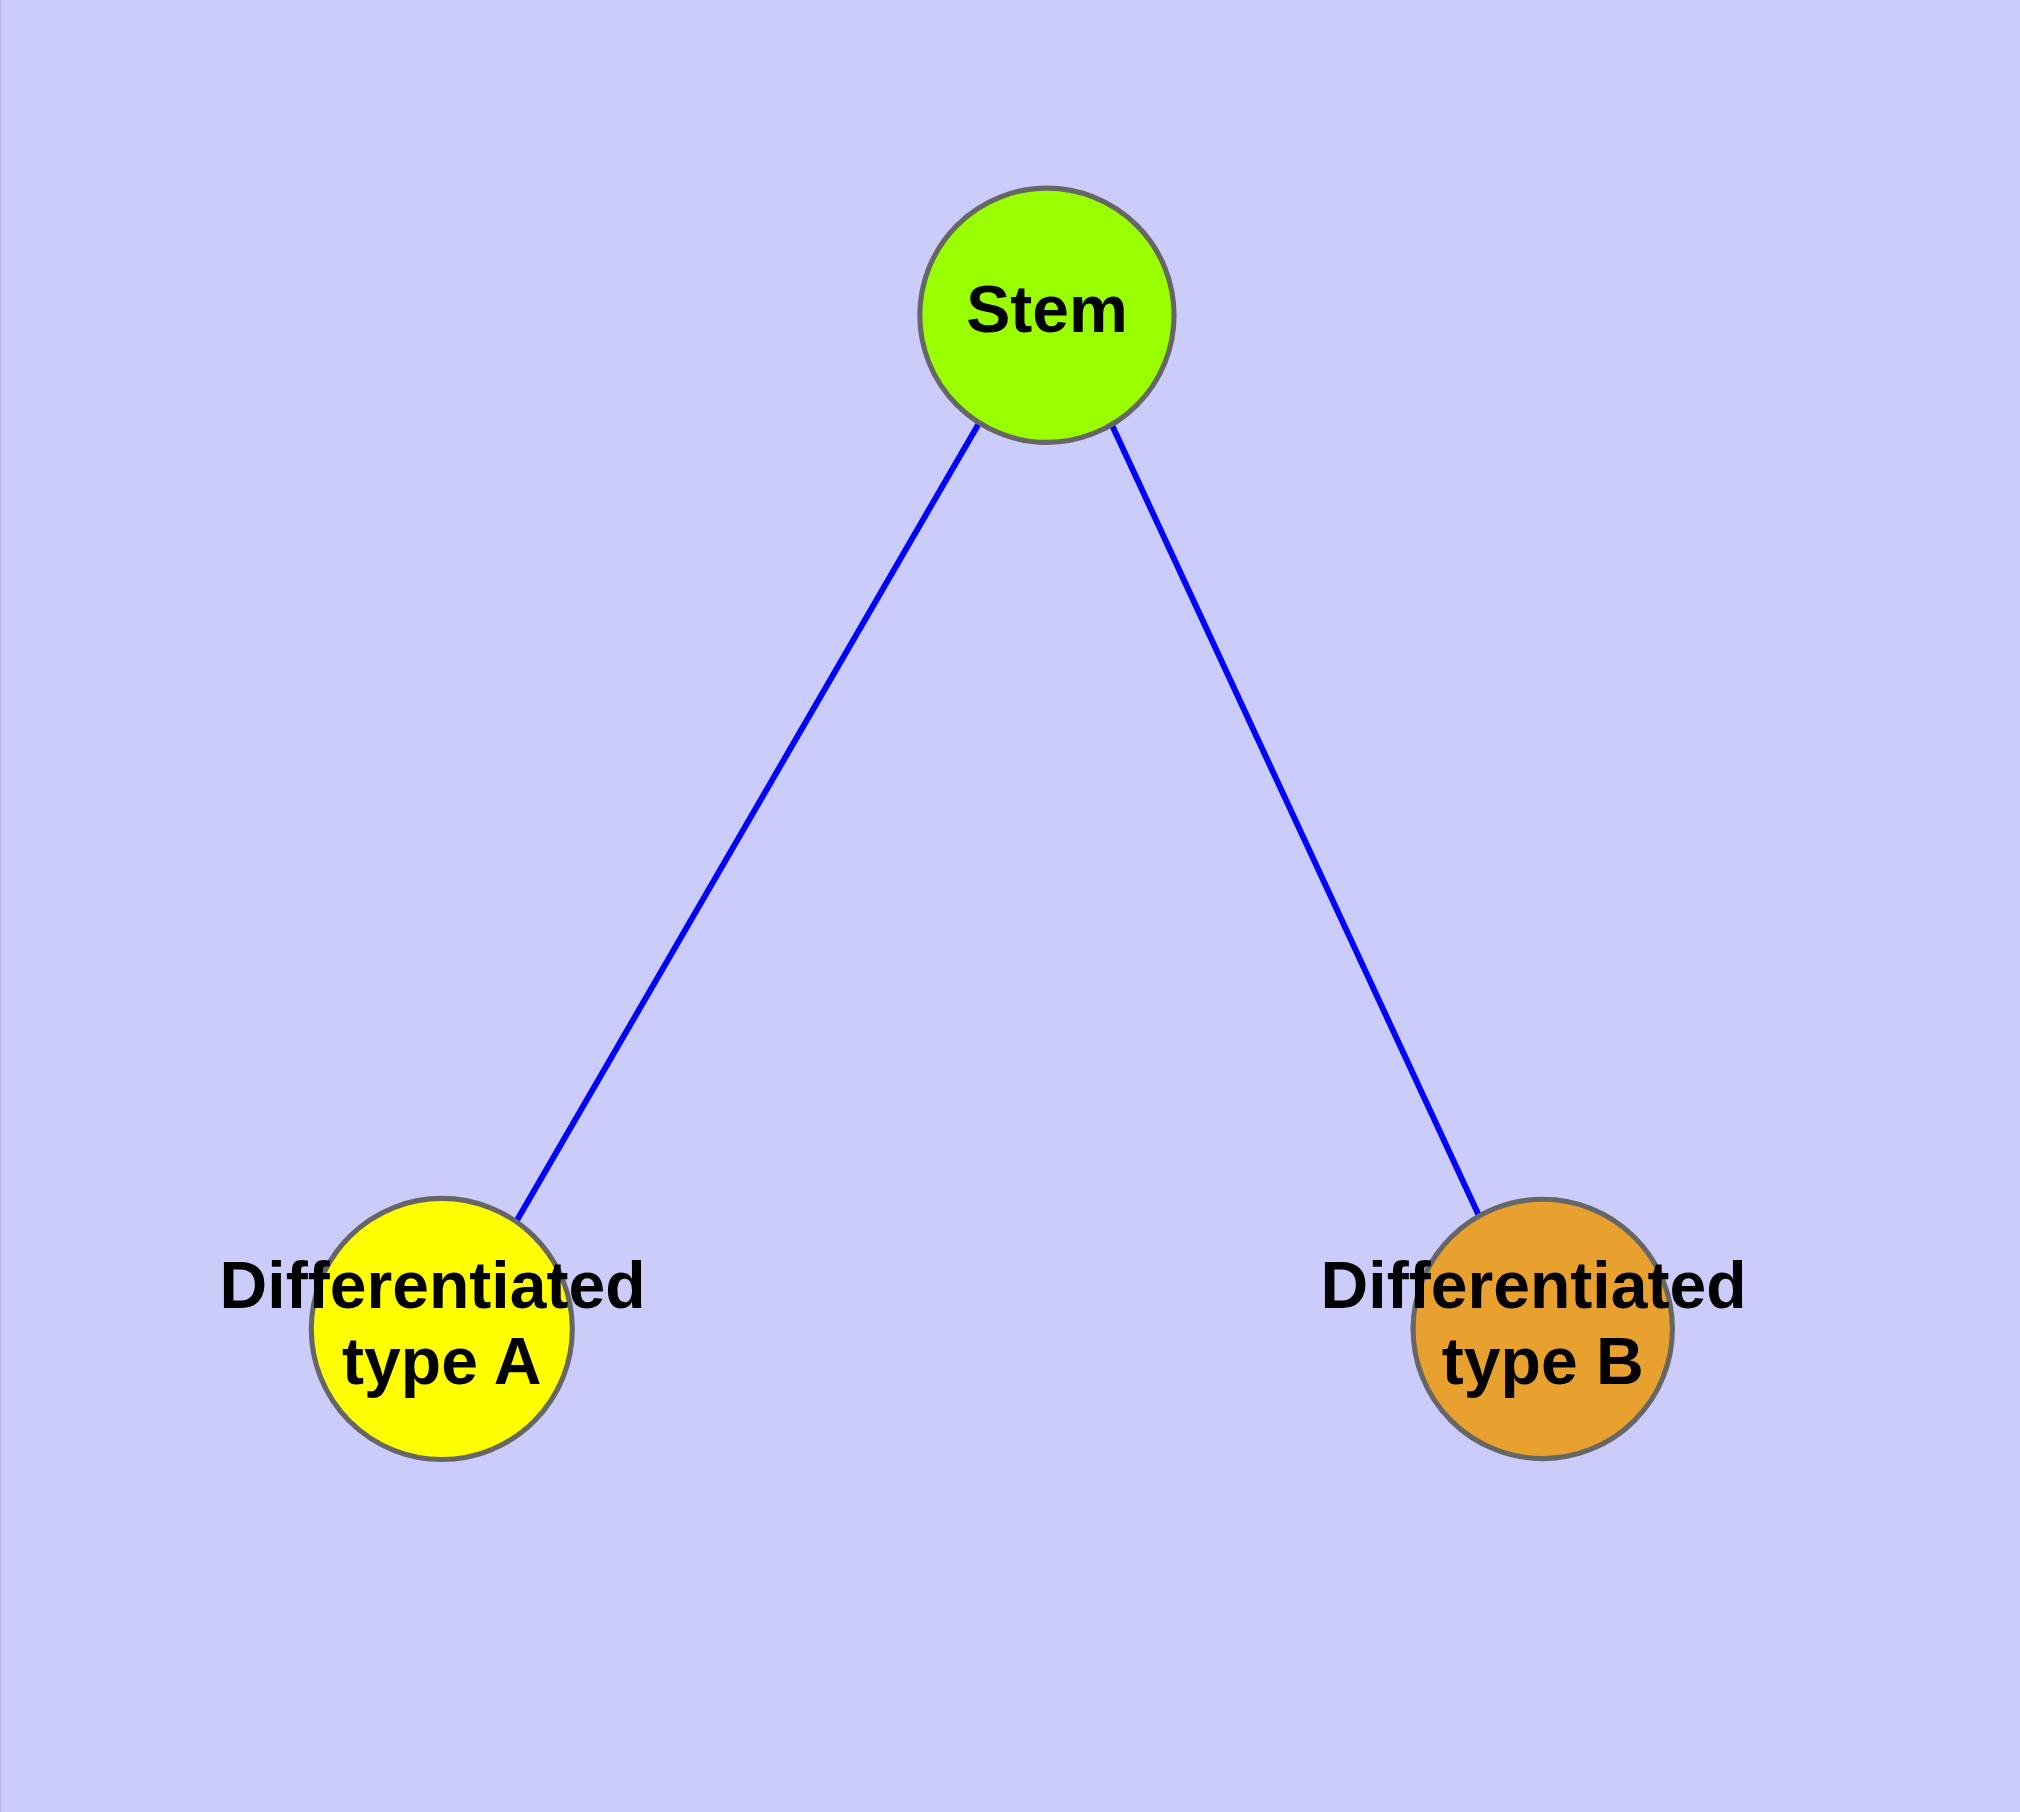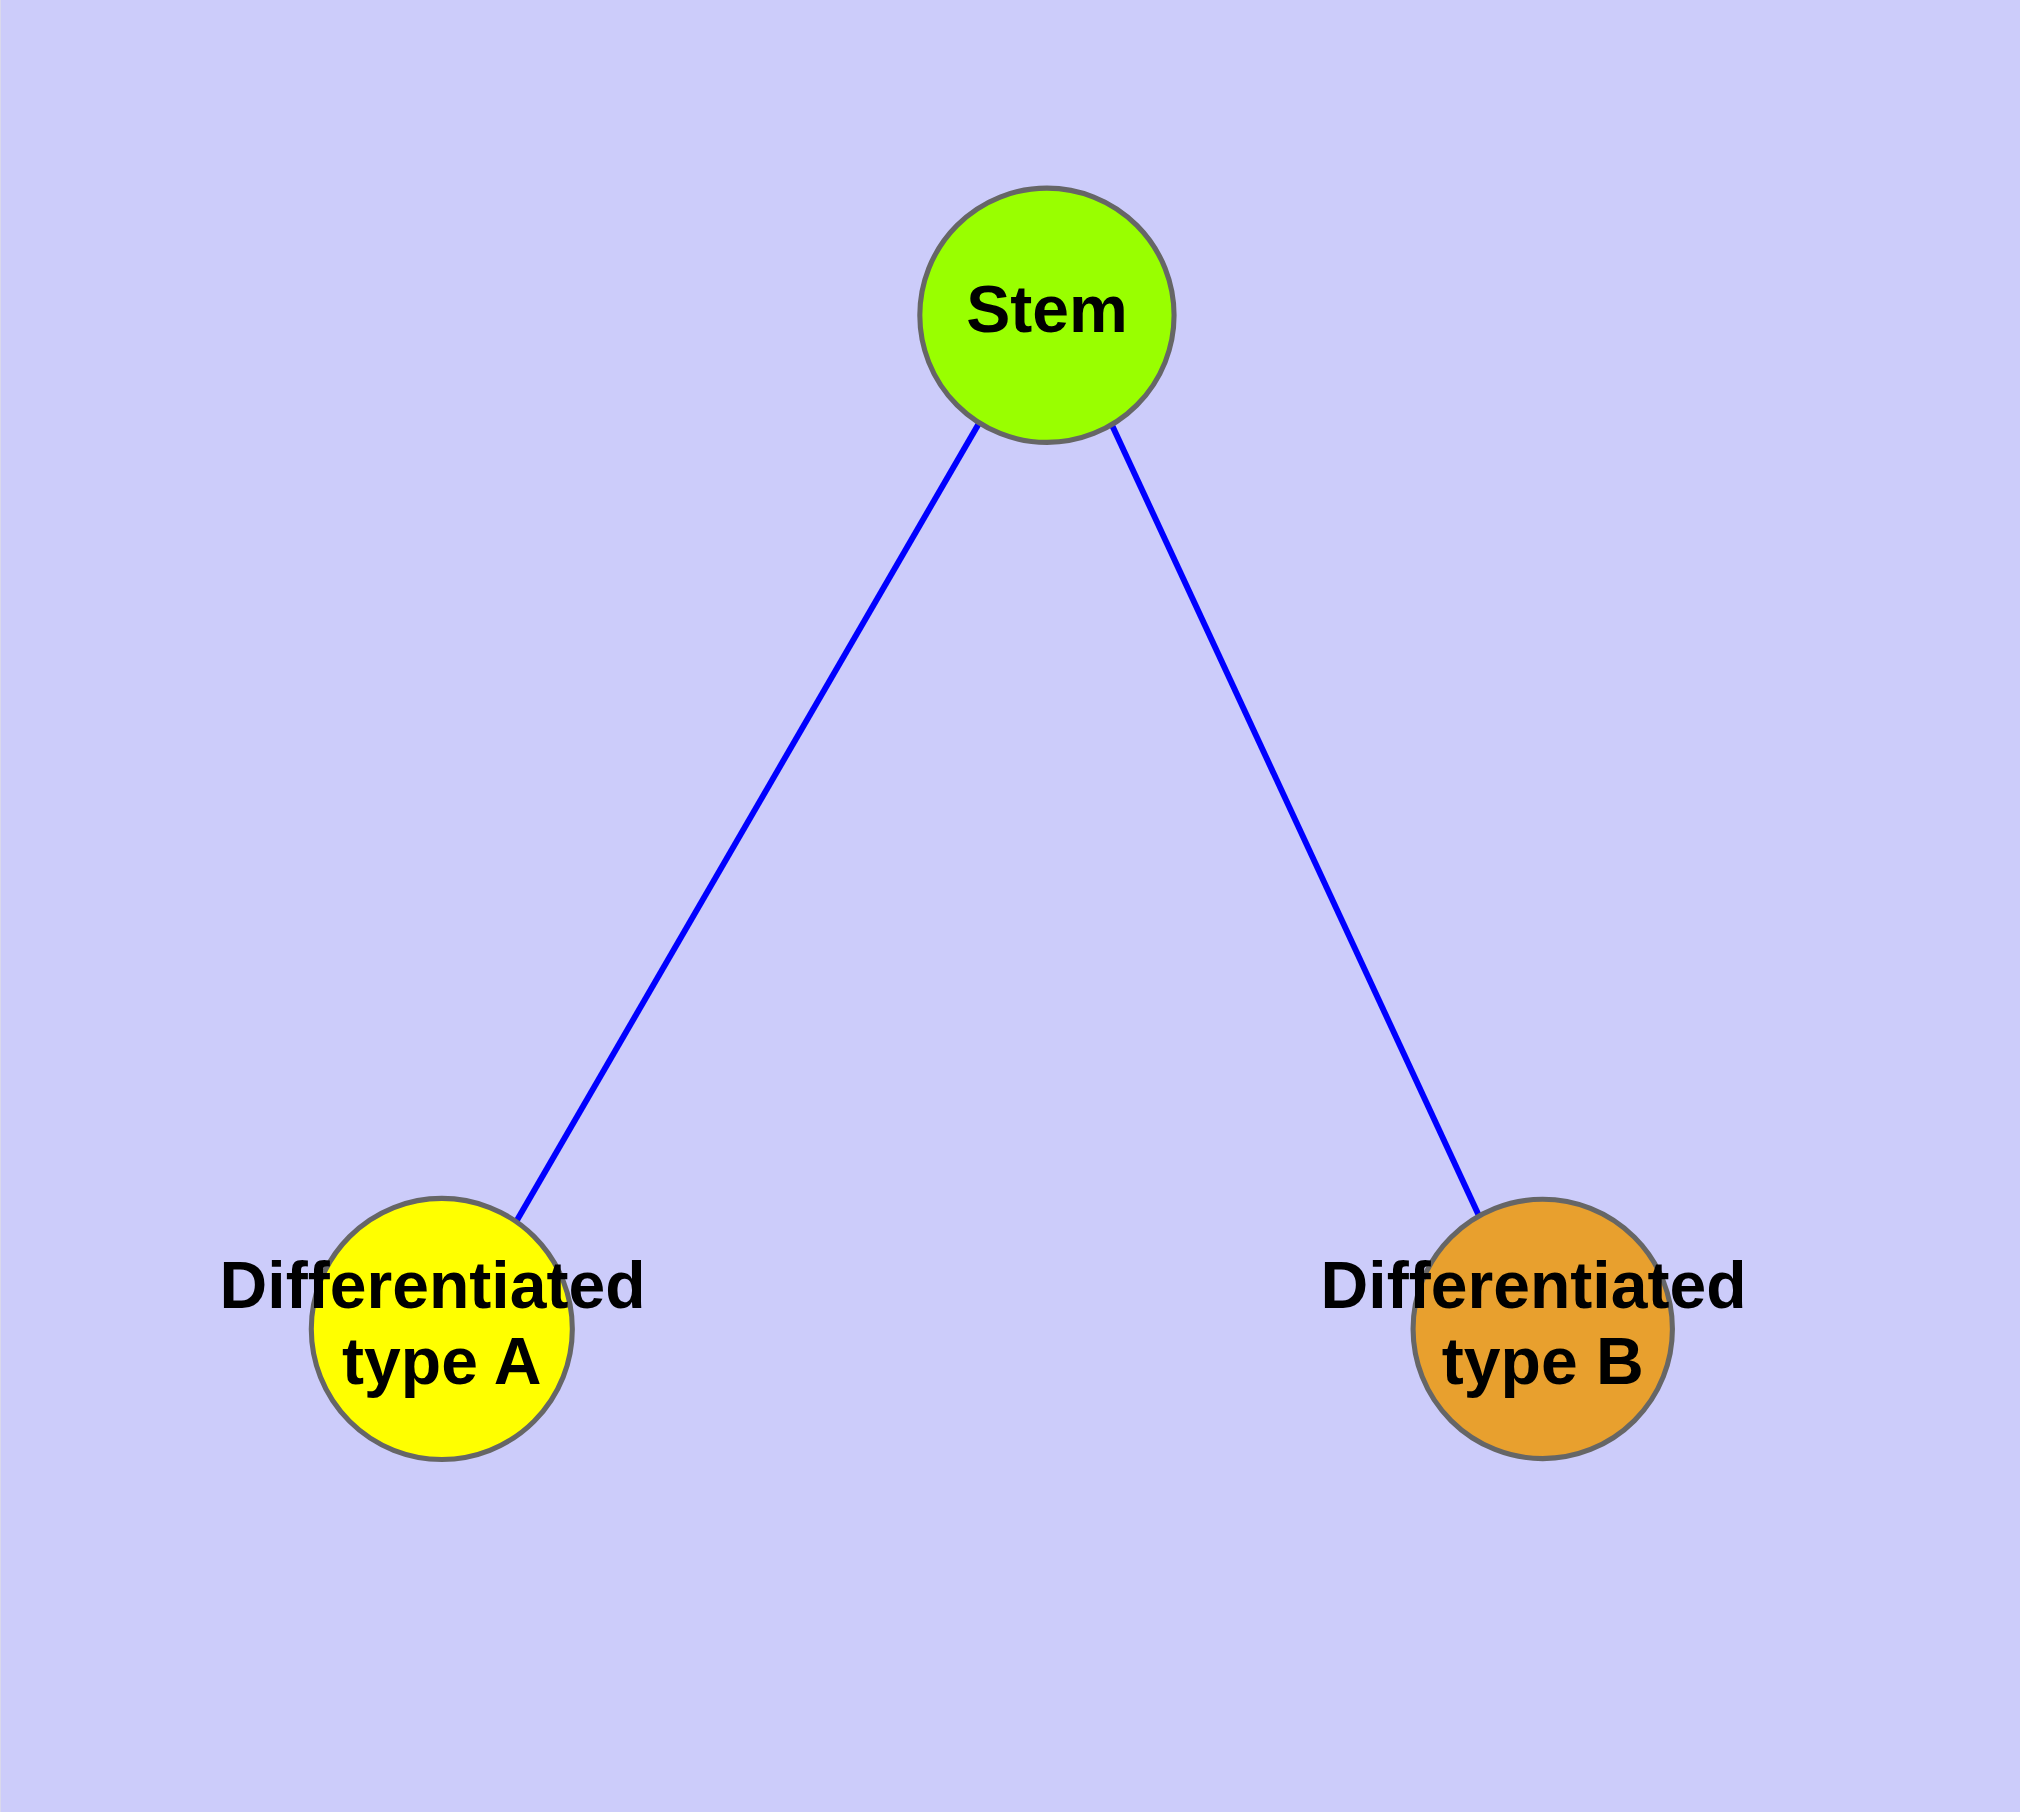--- a/index.html
+++ b/index.html
@@ -29,21 +29,21 @@
     font-family: "Liberation Sans", sans-serif;
     font-weight: bold;
     fill: #000000;
     text-anchor: middle;
     dominant-baseline: middle;
   }
 </style>
 </head>
 <body style="background: rgb(204, 204, 250);">
 
-<div id="canvas" style="width: 2021px; height: 1812px; background: #fef9c3;">
+<div id="canvas" style="width: 2021px; height: 1812px; background: #8b5cf6;">
   <svg id="graph-svg" viewBox="0 0 2384 2138" style="width: 2021px; height: 1812px;">
 
     <rect x="0" y="0" width="2384" height="2138" fill="#ccccfa"></rect>
 
     <g>
       <line stroke-linecap="butt" x1="1155" y1="499" x2="609" y2="1441" stroke="#0000ff" stroke-width="7"></line>
       <line stroke-linecap="butt" x1="1311" y1="500" x2="1745" y2="1435" stroke="#0000ff" stroke-width="7"></line>
     </g>
 
     <g>

